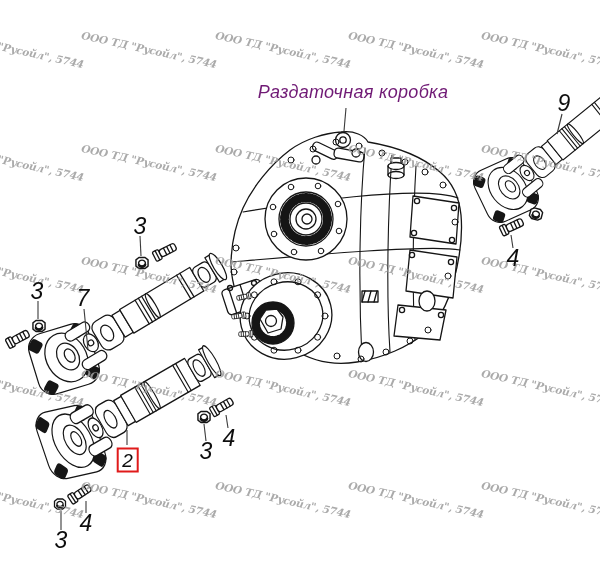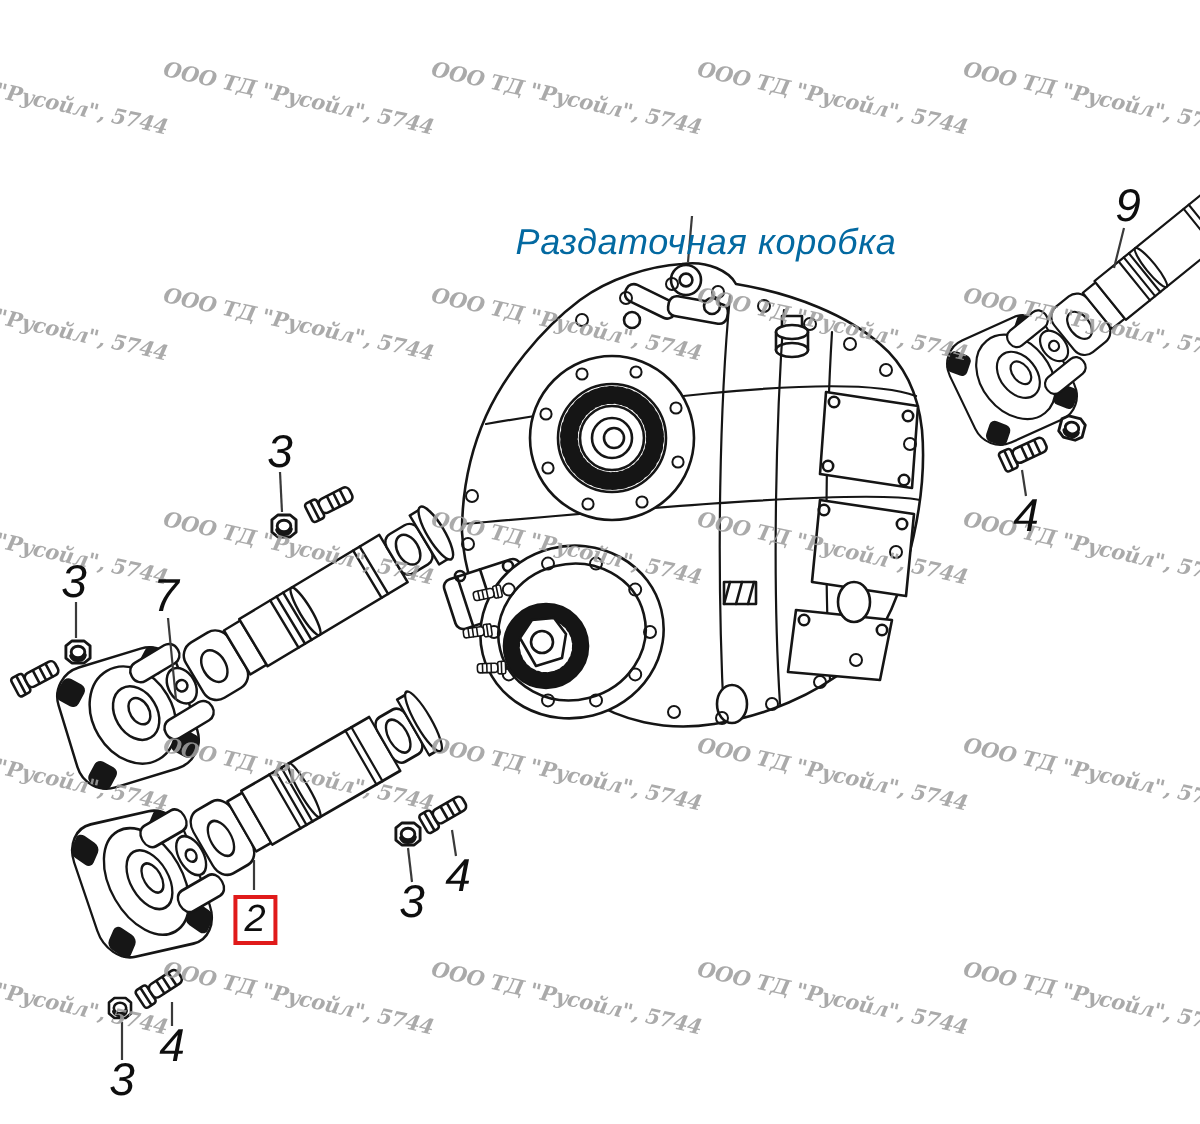--- a/index.html
+++ b/index.html
@@ -4,21 +4,21 @@
 <style>
   html,body{margin:0;padding:0;background:#fff;}
   .stage{position:relative;width:600px;height:562px;background:#fff;overflow:hidden;
          font-family:"Liberation Sans",sans-serif;}
   .stage svg{position:absolute;left:0;top:0;z-index:1;}
   .wm-layer{position:absolute;left:0;top:0;width:600px;height:562px;z-index:2;pointer-events:none;}
   .wm{position:absolute;white-space:nowrap;color:#9f9f9f;opacity:.88;
       font:italic bold 10.5px "DejaVu Serif",serif;letter-spacing:-.2px;
       transform:rotate(12.3deg);transform-origin:0 0;}
   .fig-title{position:absolute;left:248px;top:82px;width:210px;text-align:center;z-index:3;
-      font:italic 18px "Liberation Sans",sans-serif;color:#0369a1;letter-spacing:.3px;margin-top:29px;}
+      font:italic 18px "Liberation Sans",sans-serif;color:#701a75;letter-spacing:.3px;}
   .callout{position:absolute;z-index:3;transform:translate(-50%,-50%);
       font:italic 23px "Liberation Sans",sans-serif;color:#0e0e0e;cursor:pointer;}
   .callout.boxed{font-size:19px;background:#fff;border:2.6px solid #e01a1a;
       padding:0 4px;line-height:21px;}
   
   .draw{stroke:#151515;stroke-width:1.3;fill:none;stroke-linejoin:round;stroke-linecap:round;}
   .wfill{fill:#ffffff;}
   .leader{stroke:#3a3a3a;stroke-width:1.1;}
 </style>
 </head>

